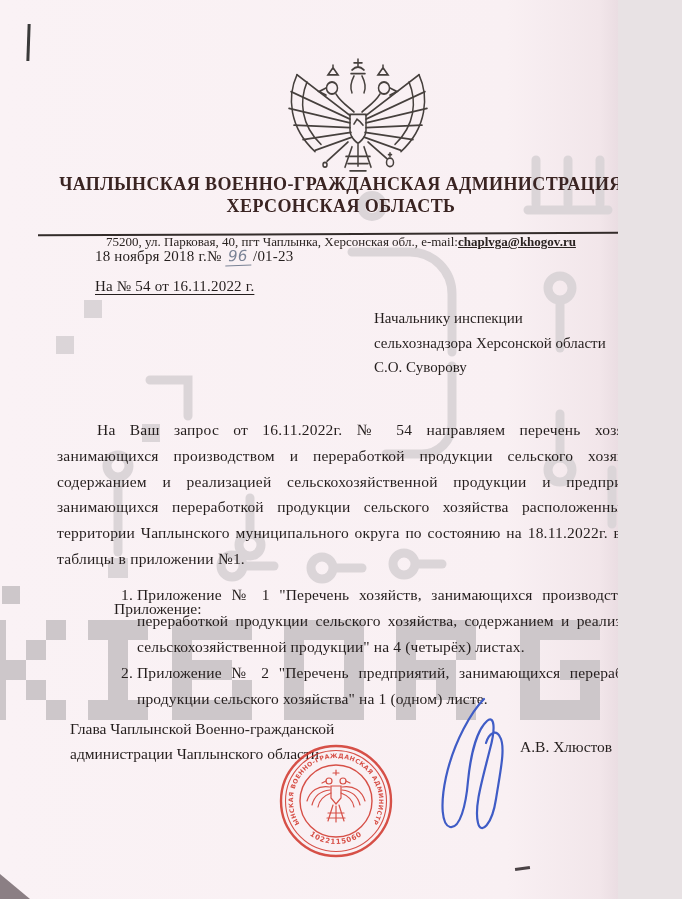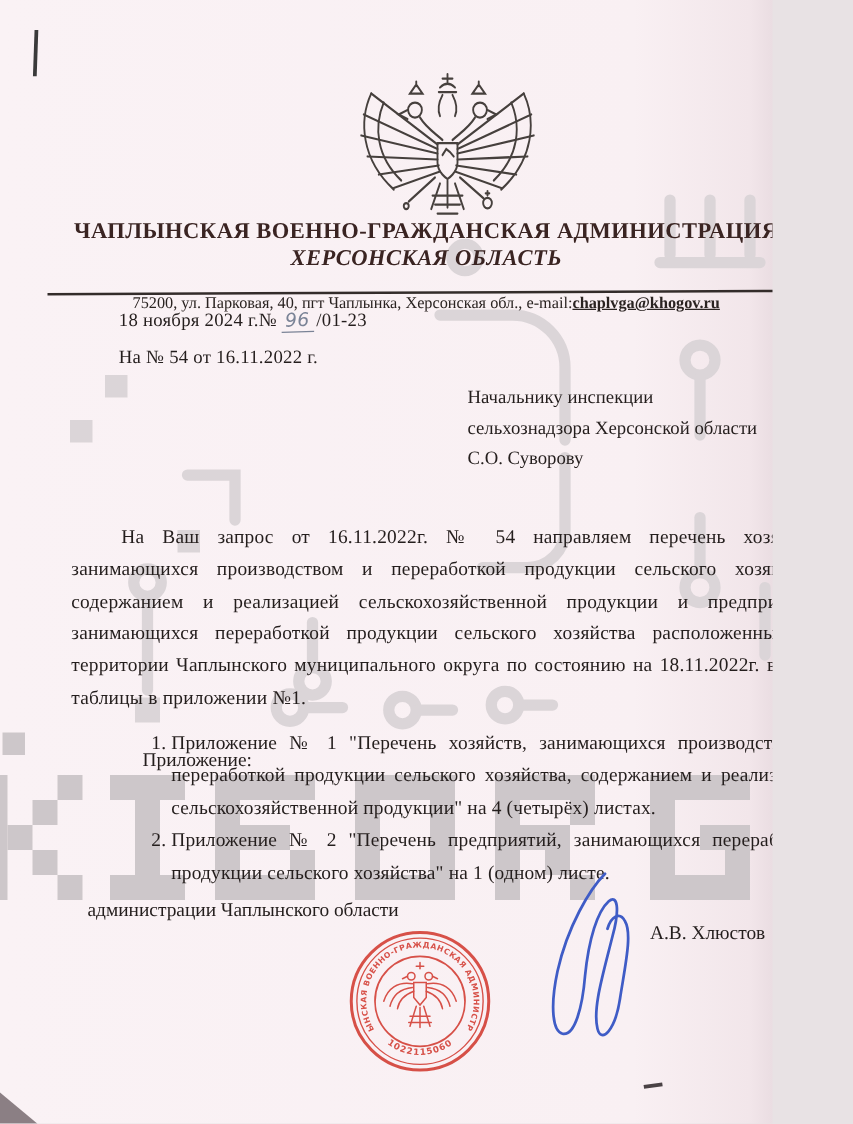--- a/index.html
+++ b/index.html
@@ -9,21 +9,21 @@
   .abs{position:absolute;}
   .centered{left:0;width:682px;text-align:center;}
   .org-line{font-weight:bold;font-size:18px;letter-spacing:0.4px;color:#3a2422;}
   .addr-line{font-size:13px;color:#2a2321;}
   .addr-line .email{font-weight:bold;text-decoration:underline;}
   .sep{left:38px;top:233px;width:624px;height:2.4px;background:#332c2a;transform:rotate(-0.25deg);}
   .refline{font-size:15px;letter-spacing:0.2px;}
   .hand-number{display:inline-block;font-family:"DejaVu Sans",sans-serif;font-style:italic;
                font-size:15px;color:#7a8396;border-bottom:1.3px solid #7a8396;
                padding:0 3px;margin:0 3px;transform:rotate(-2deg);}
-  .underlined{text-underline-offset:3px;}
+  .underlined{text-decoration:underline;text-underline-offset:3px;}
   .addressee{font-size:15px;line-height:24.5px;}
   .body-par{left:57px;top:417px;width:601px;font-size:15.5px;line-height:25.8px;
             text-align:justify;text-indent:40px;letter-spacing:0.2px;}
   .att-label{left:114px;top:560px;font-size:15.5px;margin-top:40px;}
   .att-list{left:113px;top:582px;width:548px;}
   .att-list ol{margin:0;padding-left:24px;}
   .att-list li{font-size:15.5px;line-height:26px;text-align:justify;letter-spacing:0.15px;}
   .sig-title{left:70px;top:717px;font-size:15.5px;line-height:24.5px;}
   .sig-name{left:520px;top:738px;font-size:15.5px;}
   .footer{left:110px;top:868px;font-size:12.5px;line-height:16px;color:#362f31;}
@@ -173,48 +173,49 @@
       <path d="M77 72 v18 M71 74 l-7 17 M83 74 l7 17 M65 82 h24 M67 88 h20 M69 94 h16"></path>
       <path d="M67 70 L46 86"></path>
         <circle cx="44" cy="89" r="2"></circle>
       <path d="M87 70 L106 84"></path>
         <circle cx="109" cy="87" r="3.5"></circle>
         <path d="M109 82 v-3 M107.5 80.5 h3"></path>
     </g>
   </svg>
 
   <div class="abs centered org-line" style="top:174px;">ЧАПЛЫНСКАЯ ВОЕННО-ГРАЖДАНСКАЯ АДМИНИСТРАЦИЯ</div>
-  <div class="abs centered org-line" style="top:196px;font-style:italic;">ХЕРСОНСКАЯ ОБЛАСТЬ</div>
+  <div class="abs centered org-line" style="top:196px;">ХЕРСОНСКАЯ ОБЛАСТЬ</div>
   <div class="abs centered addr-line" style="top:234px;">
     <span>75200, ул. Парковая, 40, пгт Чаплынка, Херсонская обл., e-mail:</span><span class="email">chaplvga@khogov.ru</span>
   </div>
   <div class="abs sep"></div>
 
   <div class="abs refline" style="left:95px;top:247px;">
-    <span>18 ноября 2024 г.№</span><span class="hand-number">96</span><span>/01-23</span>
+    <span>18 ноября 2018 г.№</span><span class="hand-number">96</span><span>/01-23</span>
   </div>
   <div class="abs refline underlined" style="left:95px;top:278px;">На № 54 от 16.11.2022 г.</div>
 
   <div class="abs addressee" style="left:374px;top:306px;">
     <div>Начальнику инспекции</div>
     <div>сельхознадзора Херсонской области</div>
     <div>С.О. Суворову</div>
   </div>
 
   <div class="abs body-par">На Ваш запрос от 16.11.2022г. № 54 направляем перечень хозяйств, занимающихся производством и переработкой продукции сельского хозяйства, содержанием и реализацией сельскохозяйственной продукции и предприятий, занимающихся переработкой продукции сельского хозяйства  расположенных на территории Чаплынского муниципального округа по состоянию на 18.11.2022г.  в виде таблицы в приложении №1.</div>
 
   <div class="abs att-label">Приложение:</div>
   <div class="abs att-list">
     <ol>
       <li>Приложение № 1 "Перечень хозяйств, занимающихся производством и переработкой продукции сельского хозяйства, содержанием и реализацией сельскохозяйственной продукции" на 4 (четырёх) листах.</li>
       <li>Приложение № 2 "Перечень предприятий, занимающихся переработкой продукции сельского хозяйства" на 1 (одном) листе.</li>
     </ol>
   </div>
 
   <div class="abs sig-title">
+    <div>Глава Чаплынской Военно-гражданской</div>
     <div>администрации Чаплынского области</div>
   </div>
   <div class="abs sig-name">А.В. Хлюстов</div>
 
   <svg class="abs" style="left:276px;top:741px;" width="120" height="120" viewBox="0 0 120 120">
     <g fill="none" stroke="#d23a30" opacity="0.88" stroke-linecap="round">
       <circle cx="60" cy="60" r="55" stroke-width="2.4"></circle>
       <circle cx="60" cy="60" r="50.5" stroke-width="1.1"></circle>
       <circle cx="60" cy="60" r="36" stroke-width="1.4"></circle>
       <g stroke-width="1.2">

